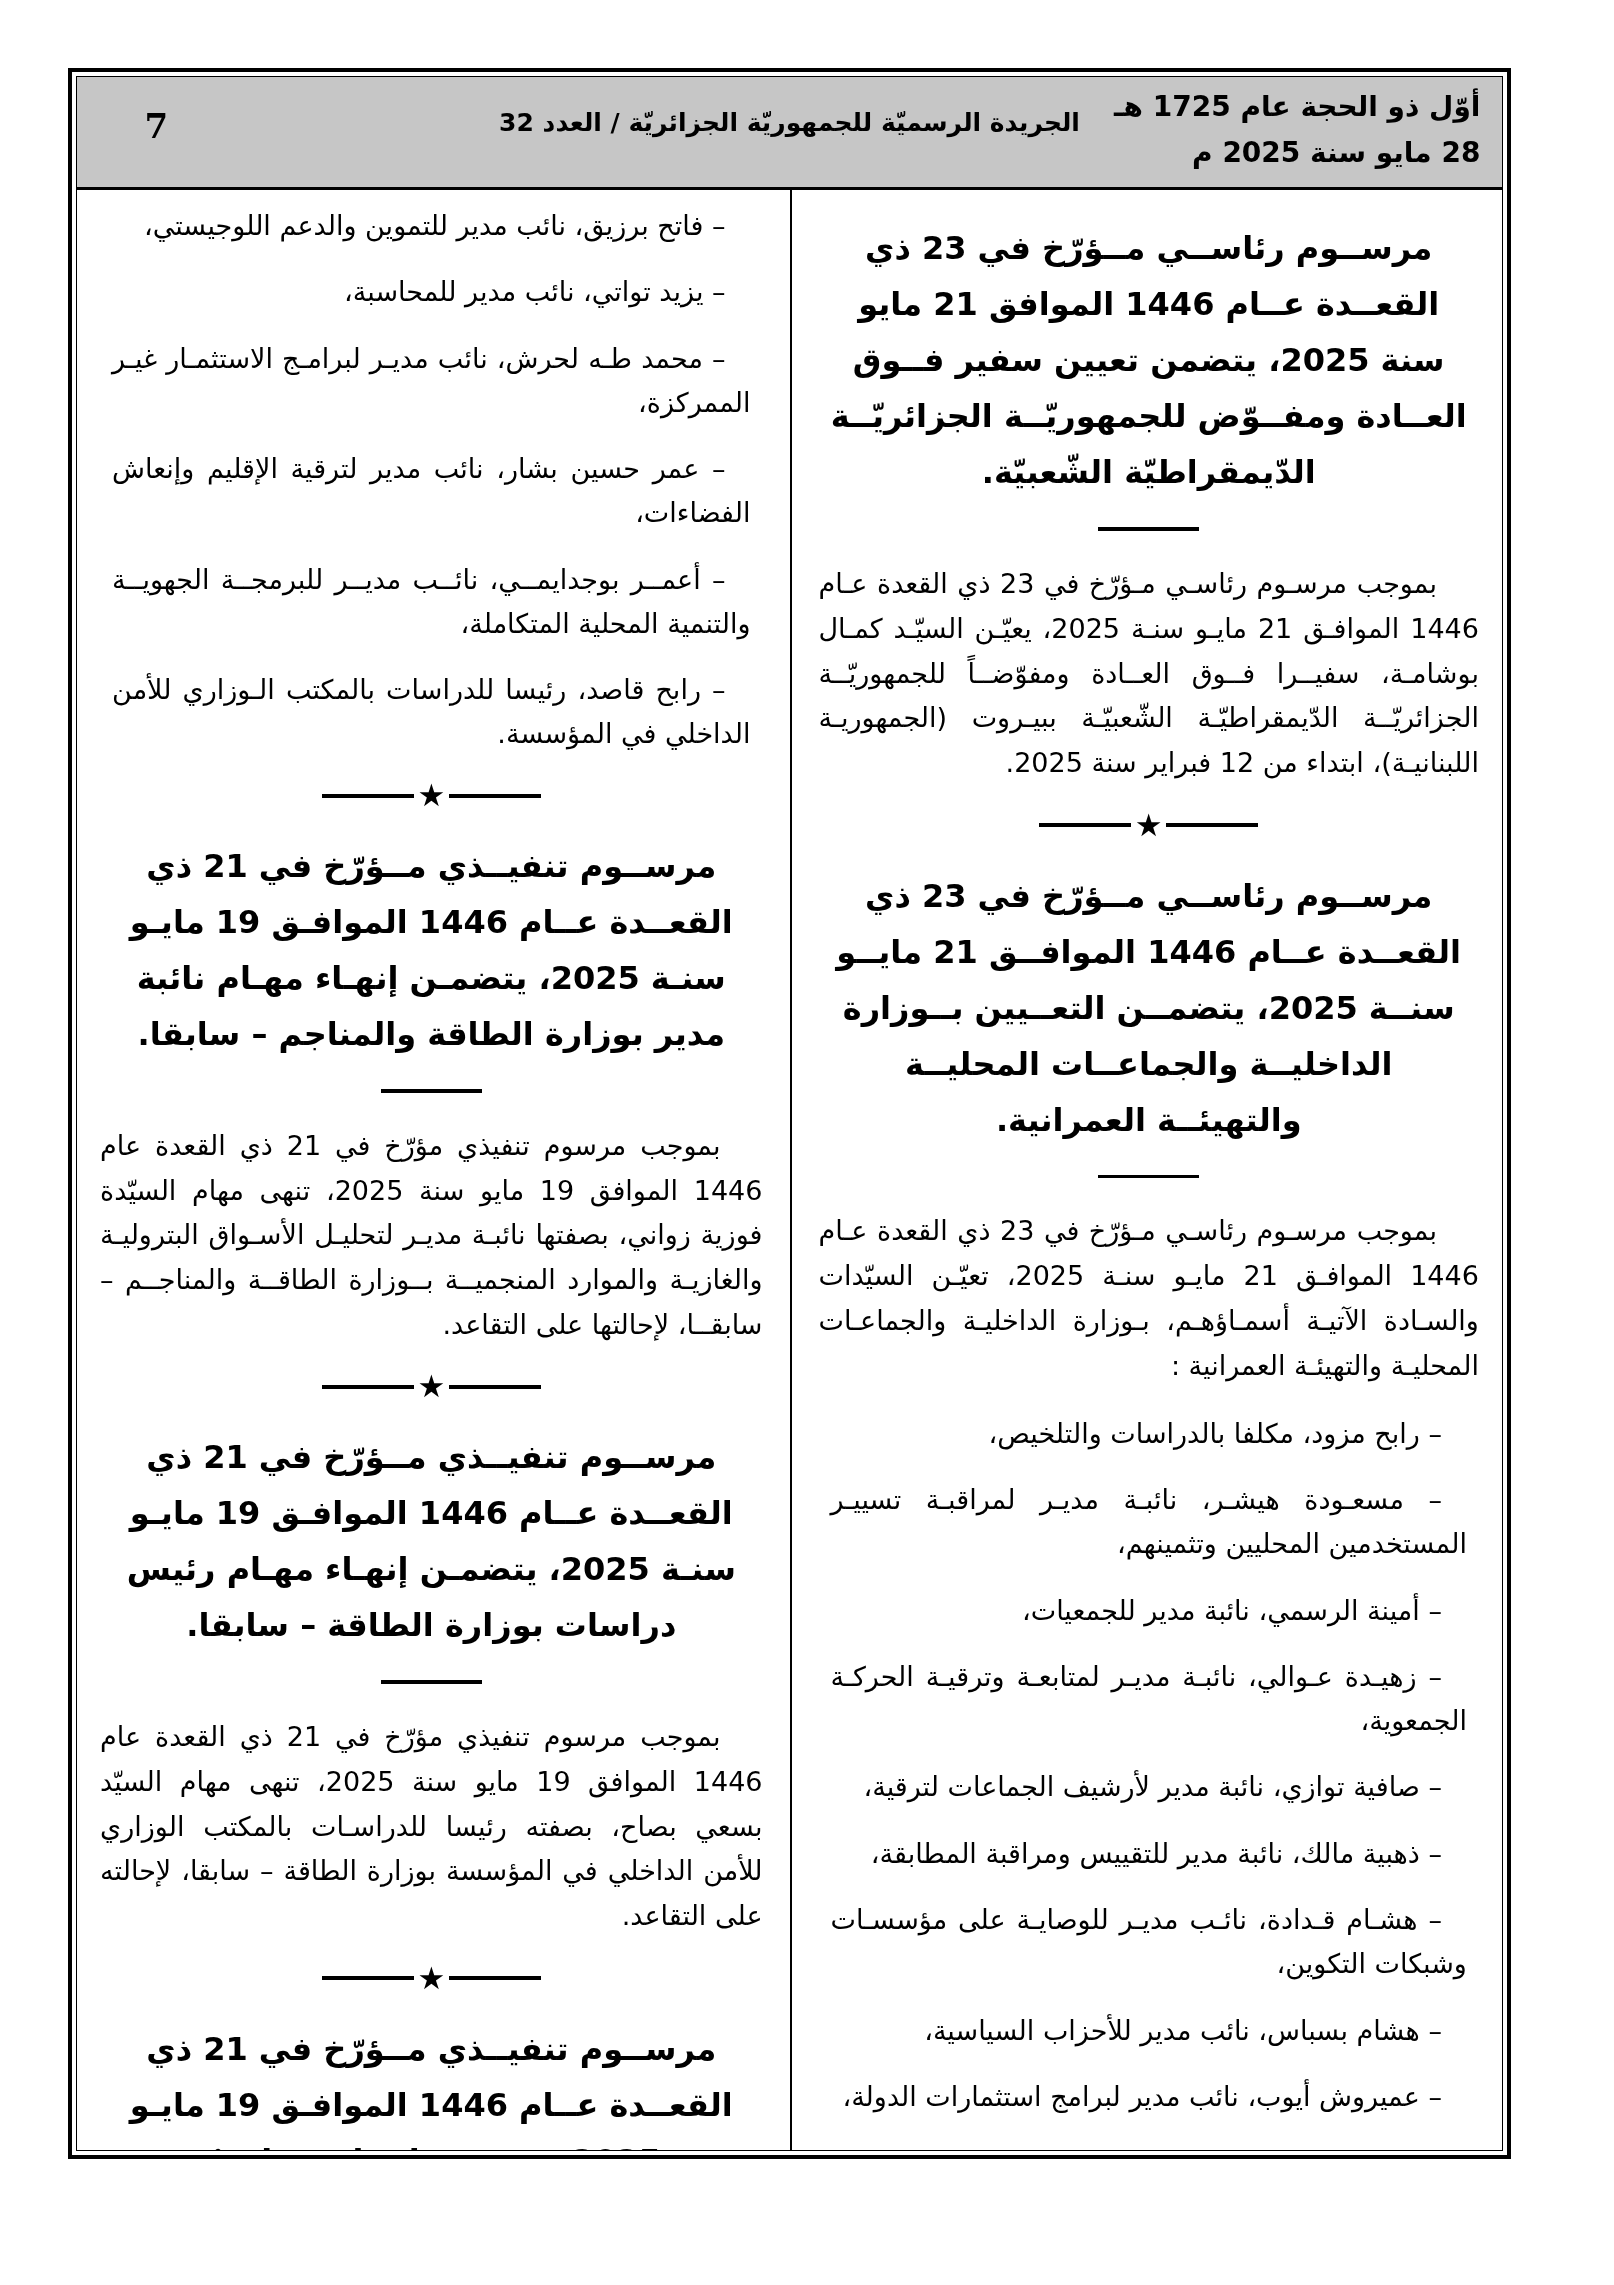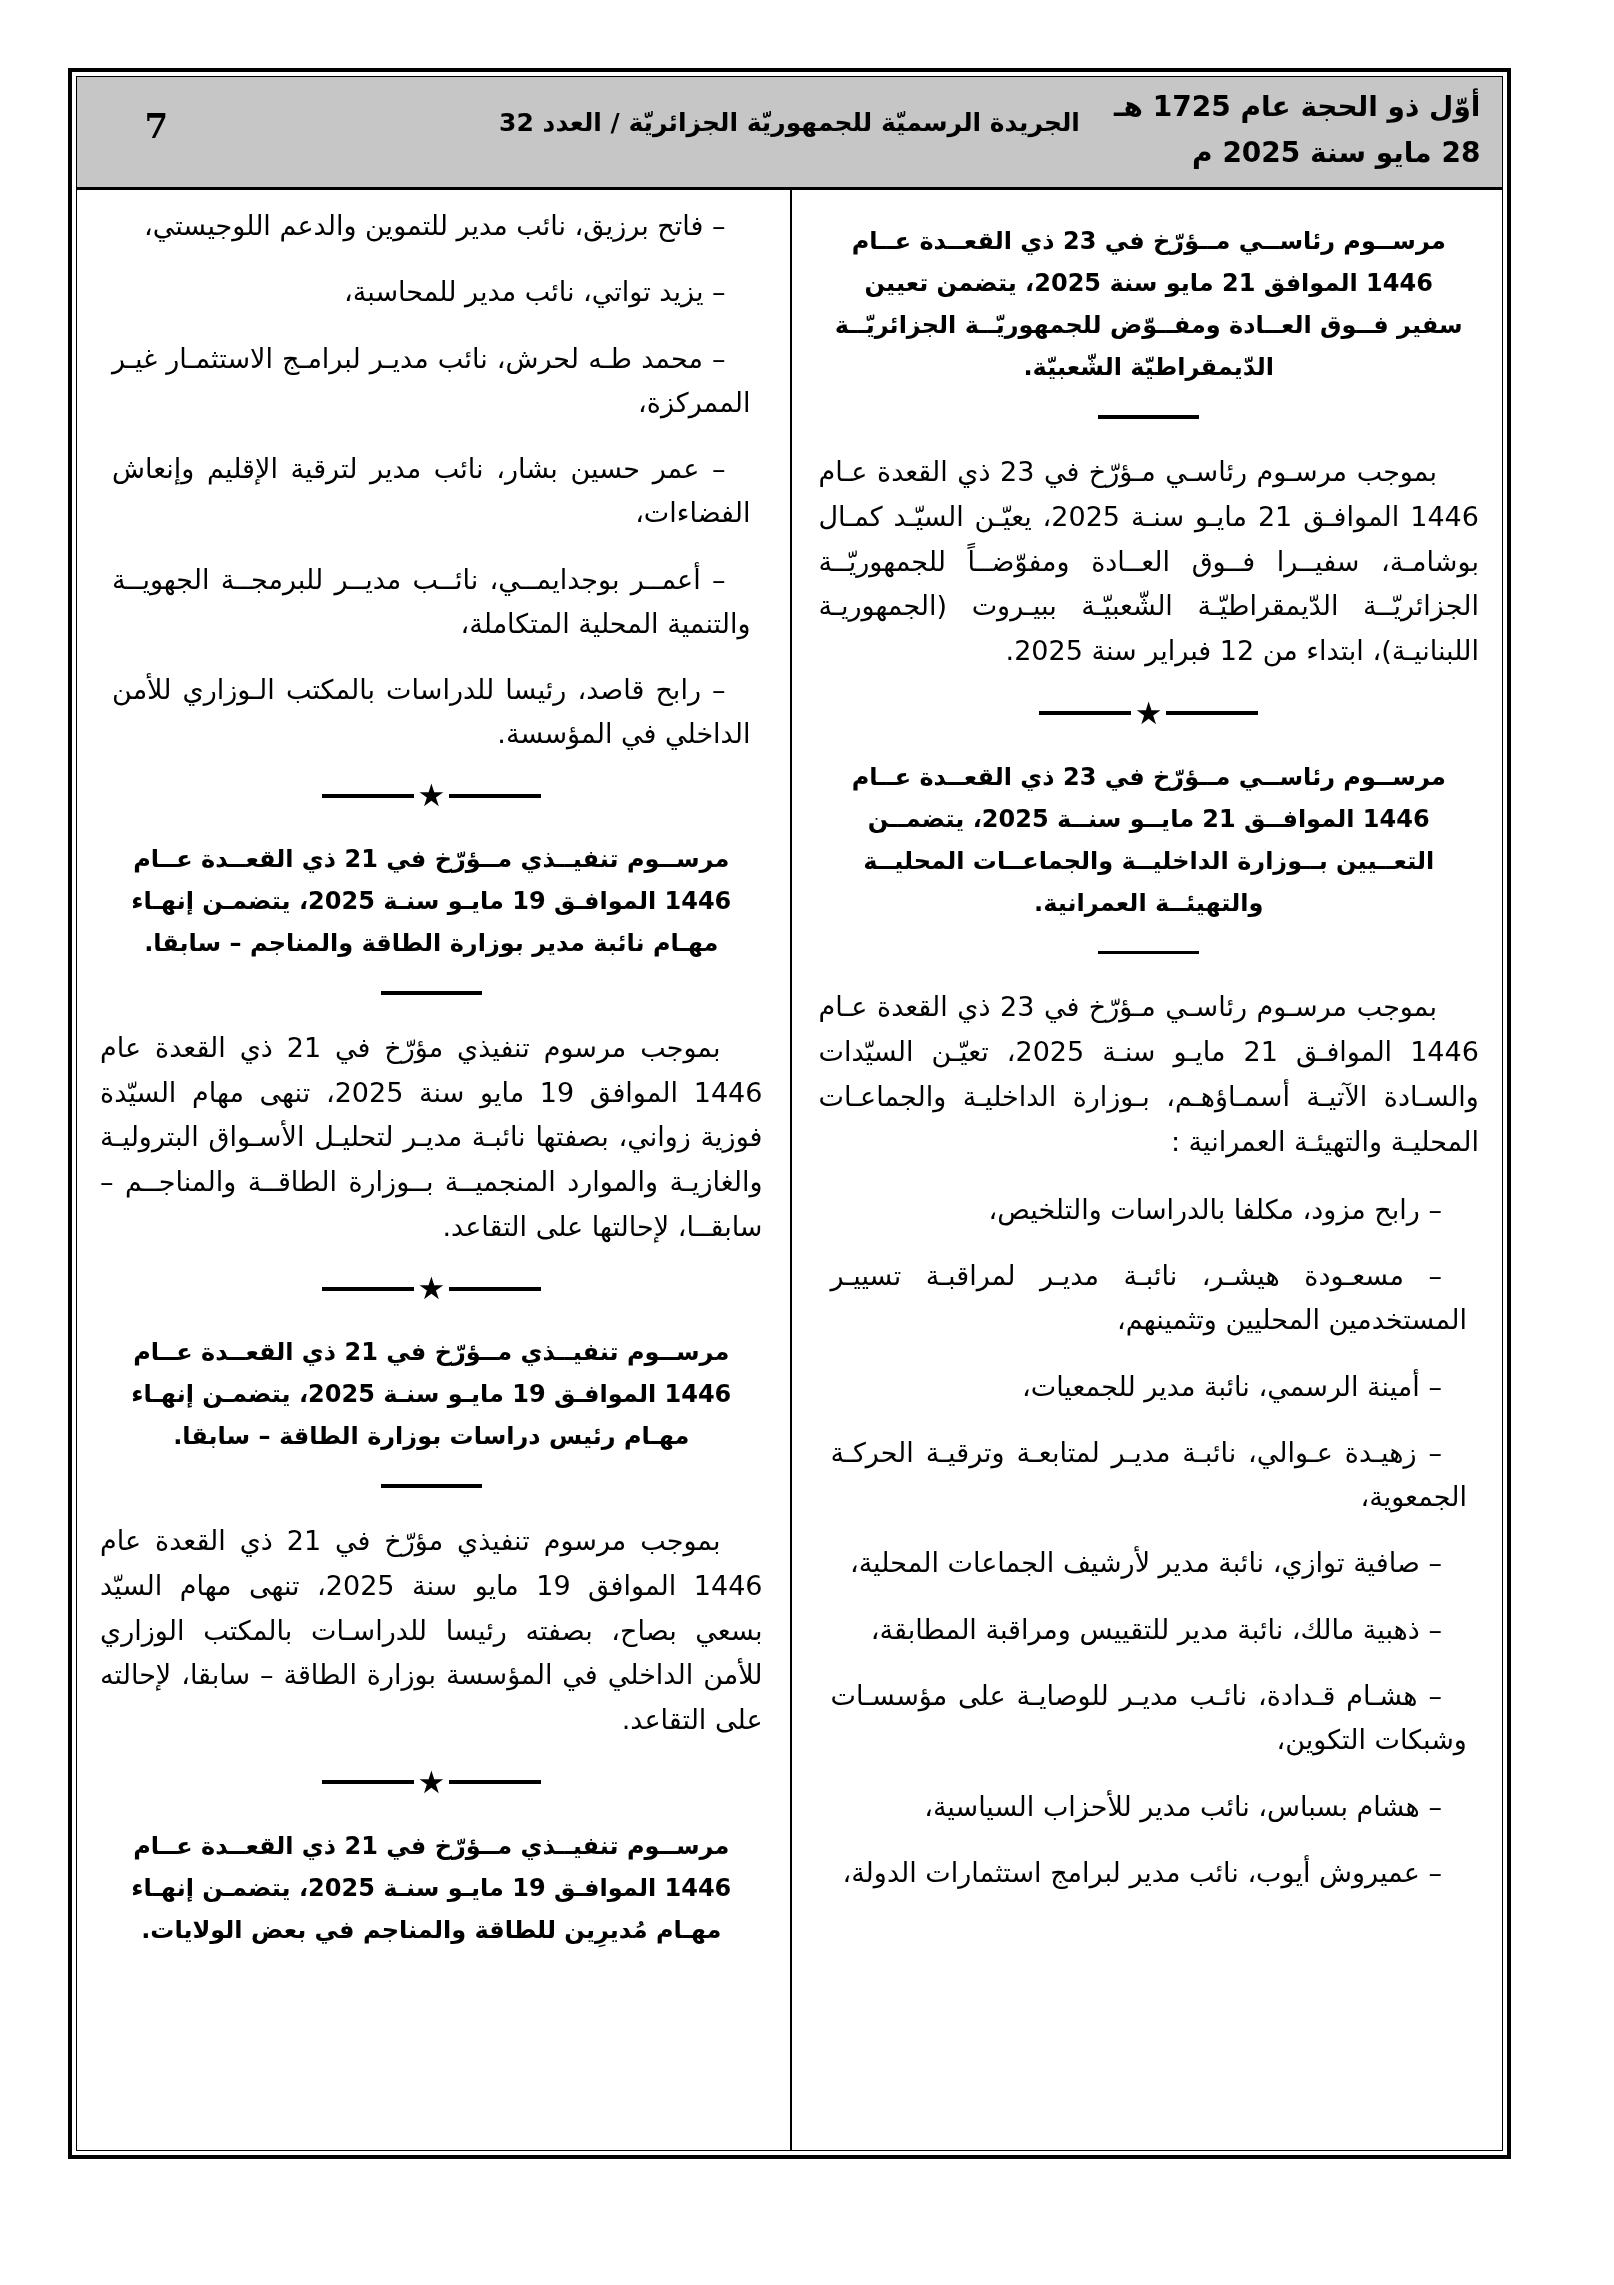--- a/index.html
+++ b/index.html
@@ -7,21 +7,21 @@
   .frame{position:absolute;left:68px;top:68px;width:1443px;height:2091px;border:4.5px solid #000;padding:3.6px;box-sizing:border-box;background:#fff;}
   .frame-inner{width:100%;height:100%;border:1.8px solid #000;box-sizing:border-box;display:flex;flex-direction:column;overflow:hidden;}
   .header-band{height:110px;flex:0 0 110px;background:#c6c6c6;border-bottom:3.6px solid #000;position:relative;}
   .page-number{position:absolute;left:68px;top:29px;font-size:34px;font-weight:bold;font-family:"DejaVu Serif",serif;}
   .journal-title{position:absolute;right:0;left:0;top:31px;text-align:center;font-size:25px;font-weight:bold;}
   .dates{position:absolute;right:22px;top:7.2px;text-align:right;font-weight:bold;font-size:28px;line-height:1.65;}
   .columns{flex:1;display:flex;flex-direction:row;overflow:hidden;}
   .col{width:50%;box-sizing:border-box;padding:14.5px 23.5px 0 27px;overflow:hidden;}
   .col-right{border-left:2.7px solid #000;}
   .col-left{padding:14.5px 27px 0 23.5px;}
-  .decree-title{font-weight:bold;font-size:24px;line-height:1.75;text-align:center;margin:16.3px 11px 9px;}
+  .decree-title{font-weight:bold;font-size:32px;line-height:1.75;text-align:center;margin:16.3px 11px 9px;}
   .title-rule{width:101px;height:3.6px;background:#000;margin:27px auto 31px;}
   .para{font-size:27px;line-height:1.66;text-align:justify;text-align-last:right;text-indent:42px;margin:0 0 23.5px;}
   .item{font-size:27px;line-height:1.64;text-align:justify;text-align-last:right;text-indent:25px;margin:0 12px 22px;}
   .star-sep{display:flex;align-items:center;justify-content:center;margin:23.5px auto 27px;}
   .star-sep .bar{width:92px;height:3.6px;background:#000;}
   .star-sep .star{font-size:31px;line-height:1;margin:0 3.6px;}
 </style>
 </head>
 <body>
 
@@ -47,21 +47,21 @@
             <span class="star">★</span>
             <span class="bar"></span>
           </div>
           <div class="decree-title">مرســوم رئاســي مــؤرّخ في 23 ذي القعــدة عــام 1446 الموافــق 21 مايــو سنــة 2025، يتضمــن التعــيين بــوزارة الداخليــة والجماعــات المحليــة والتهيئــة العمرانية.</div>
           <div class="title-rule"></div>
           <p class="para">بموجب مرسـوم رئاسـي مـؤرّخ في 23 ذي القعدة عـام 1446 الموافـق 21 مايـو سنـة 2025، تعيّـن السيّدات والسـادة الآتيـة أسمـاؤهـم، بـوزارة الداخليـة والجماعـات المحليـة والتهيئـة العمرانية :</p>
           <div class="item">– رابح مزود، مكلفا بالدراسات والتلخيص،</div>
           <div class="item">– مسعـودة هيشـر، نائبـة مديـر لمراقبـة تسييـر المستخدمين المحليين وتثمينهم،</div>
           <div class="item">– أمينة الرسمي، نائبة مدير للجمعيات،</div>
           <div class="item">– زهيـدة عـوالي، نائبـة مديـر لمتابعـة وترقيـة الحركـة الجمعوية،</div>
-          <div class="item">– صافية توازي، نائبة مدير لأرشيف الجماعات المحلية،</div>
+          <div class="item">– صافية توازي، نائبة مدير لأرشيف الجماعات لترقية،</div>
           <div class="item">– ذهبية مالك، نائبة مدير للتقييس ومراقبة المطابقة،</div>
           <div class="item">– هشـام قـدادة، نائـب مديـر للوصايـة على مؤسسـات وشبكات التكوين،</div>
           <div class="item">– هشام بسباس، نائب مدير للأحزاب السياسية،</div>
           <div class="item">– عميروش أيوب، نائب مدير لبرامج استثمارات الدولة،</div>
         </div>
       <div class="col col-left" id="col-left">
           <div class="item">– فاتح برزيق، نائب مدير للتموين والدعم اللوجيستي،</div>
           <div class="item">– يزيد تواتي، نائب مدير للمحاسبة،</div>
           <div class="item">– محمد طـه لحرش، نائب مديـر لبرامـج الاستثمـار غيـر الممركزة،</div>
           <div class="item">– عمر حسين بشار، نائب مدير لترقية الإقليم وإنعاش الفضاءات،</div>

